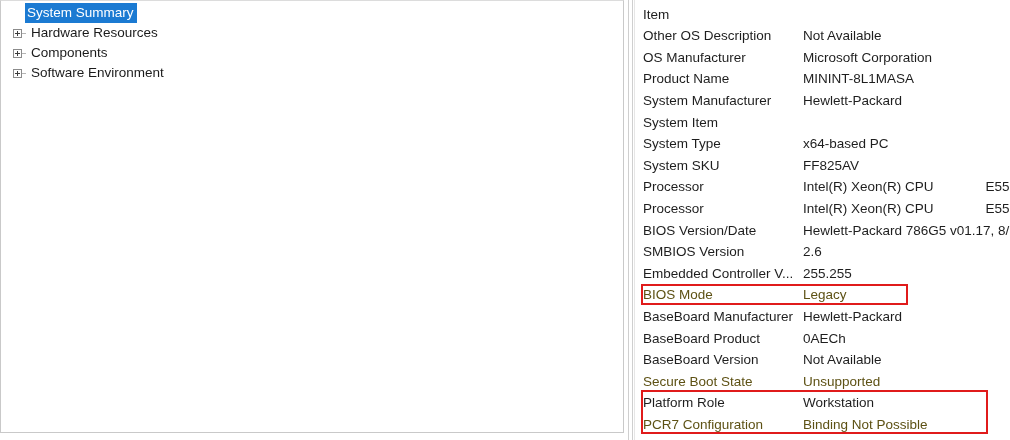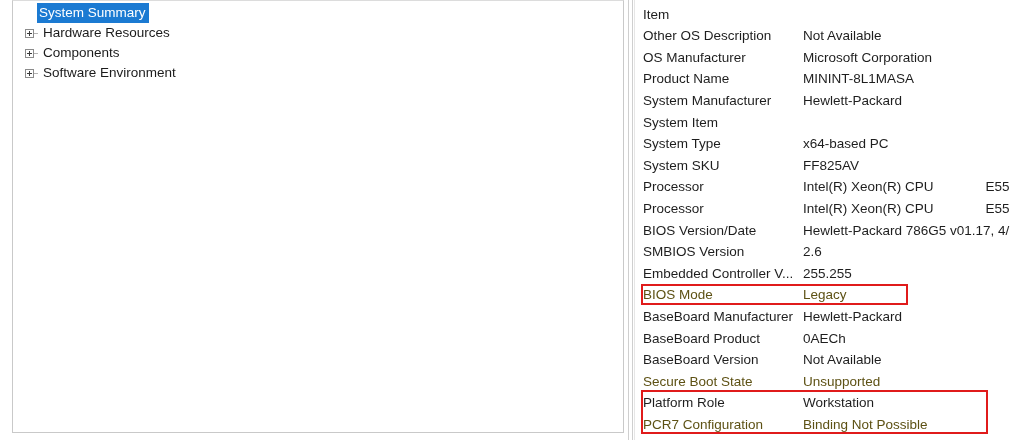--- a/index.html
+++ b/index.html
@@ -28,21 +28,20 @@
   
   .tree-pane {
     position: relative;
     width: 624px;
     height: 433px;
     box-sizing: border-box;
     border: 1px solid #c9c9c9;
     border-top: 1px solid #dcdcdc;
     background: #ffffff;
     overflow: hidden;
-    margin-left: 12px;
   }
   .tree-list {
     padding: 2px 0 0 0;
     margin: 0;
     list-style: none;
   }
   .tree-node {
     display: flex;
     align-items: center;
     height: 20px;
@@ -279,21 +278,21 @@
         <div class="row">
           <div class="cell-item">Processor</div>
           <div class="cell-value"><span>Intel(R) Xeon(R) CPU</span><span class="ext">E5506</span></div>
         </div>
         <div class="row">
           <div class="cell-item">Processor</div>
           <div class="cell-value"><span>Intel(R) Xeon(R) CPU</span><span class="ext">E5506</span></div>
         </div>
         <div class="row">
           <div class="cell-item">BIOS Version/Date</div>
-          <div class="cell-value"><span>Hewlett-Packard 786G5 v01.17, 4/</span></div>
+          <div class="cell-value"><span>Hewlett-Packard 786G5 v01.17, 8/</span></div>
         </div>
         <div class="row">
           <div class="cell-item">SMBIOS Version</div>
           <div class="cell-value"><span>2.6</span></div>
         </div>
         <div class="row">
           <div class="cell-item">Embedded Controller V...</div>
           <div class="cell-value"><span>255.255</span></div>
         </div>
         <div class="row highlight-text">

